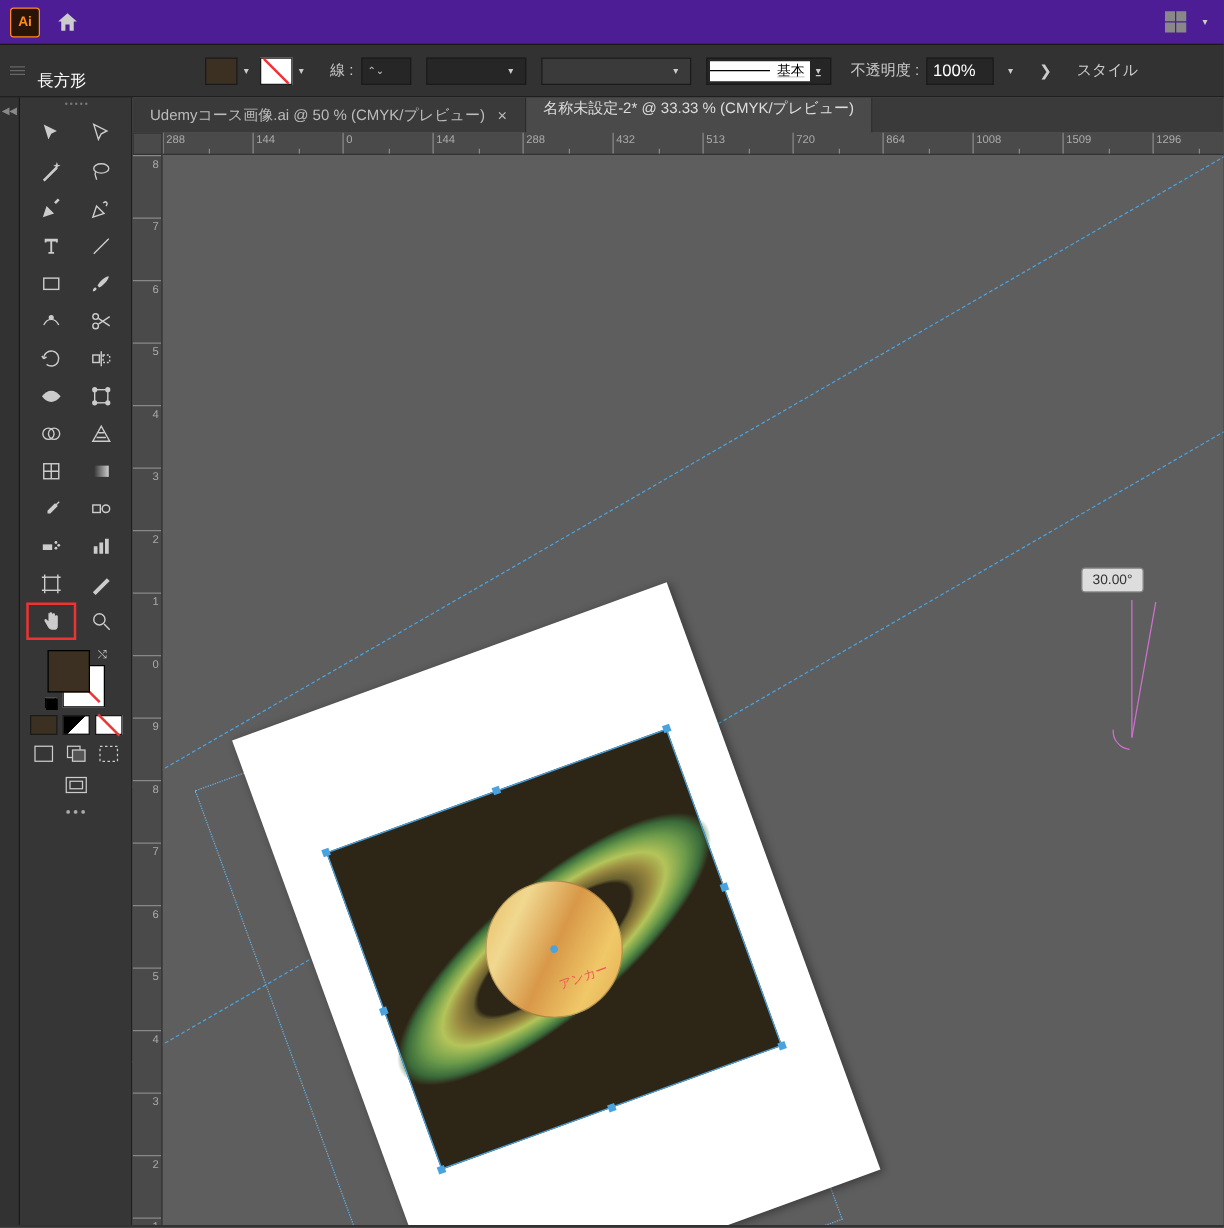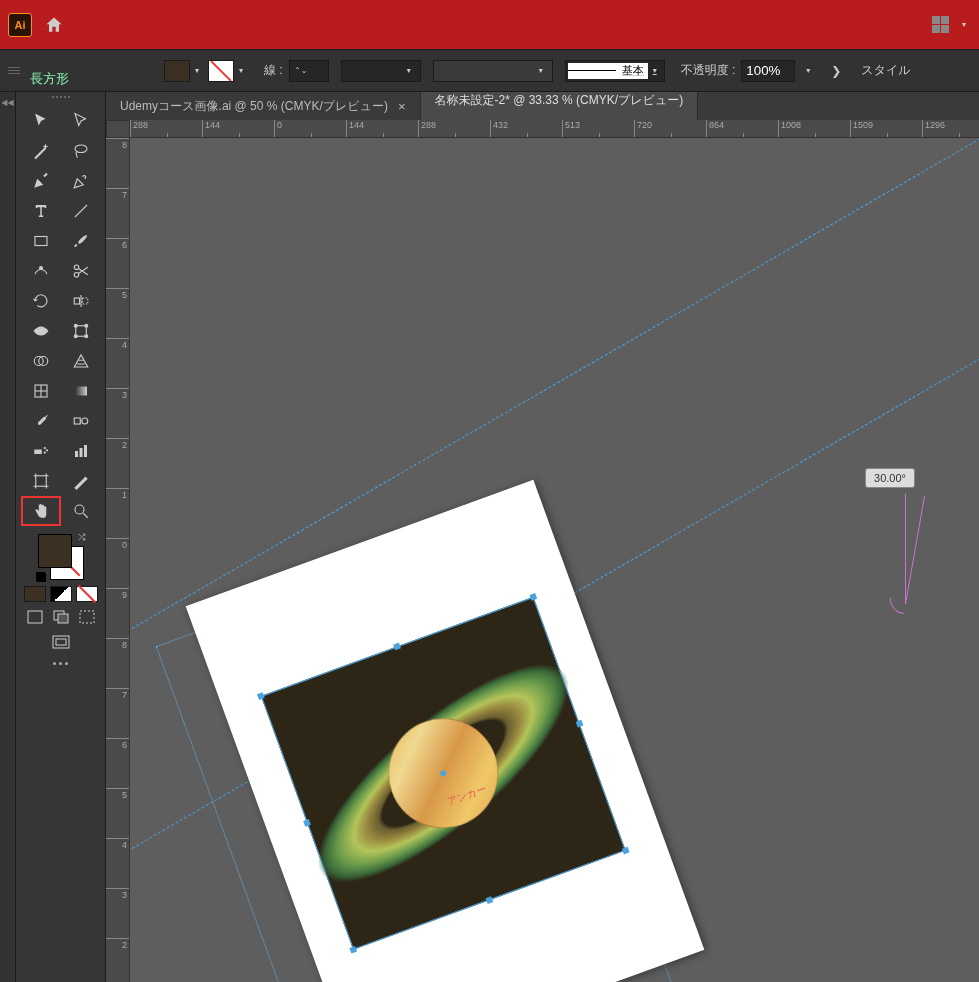--- a/index.html
+++ b/index.html
@@ -1,29 +1,29 @@
 <!DOCTYPE html>
 <html><head>
   <meta charset="utf-8">
   <style>
     * { margin: 0; padding: 0; box-sizing: border-box; font-family: sans-serif; }
     body { width: 979px; height: 982px; background: #323232; overflow: hidden; color: #ccc; font-size: 12px; position: relative; }
     
-    .menubar { height: 50px; background: #b91c1c; display: flex; align-items: center; padding: 0 8px; gap: 8px; border-bottom: 1px solid #1a1a1a; }
+    .menubar { height: 36px; background: #4c1d95; display: flex; align-items: center; padding: 0 8px; gap: 8px; border-bottom: 1px solid #1a1a1a; }
     .app-icon { width: 24px; height: 24px; background: #2a1408; border: 1px solid #ff8c1a; border-radius: 3px; display: flex; align-items: center; justify-content: center; color: #ff8c1a; font-weight: bold; font-size: 11px; }
     .home-icon { width: 20px; height: 20px; color: #ccc; display:flex; align-items:center; justify-content:center; margin-left:4px; }
     .menu-items { display: flex; gap: 14px; margin-left: 18px; }
     .menu-item { color: #ddd; font-size: 13px; cursor: default; }
     .workspace-icon { margin-left: auto; display:grid; grid-template-columns:repeat(2,8px); grid-template-rows:repeat(2,8px); gap:1px; }
     .workspace-icon div{ background:#888; }
     
     .controlbar { height: 42px; background: #323232; display: flex; align-items: center; padding: 0 8px; gap: 6px; border-bottom: 1px solid #1a1a1a; }
     .control-handle { width: 12px; height: 24px; display:flex; flex-direction:column; justify-content:center; gap:2px; }
     .control-handle span{height:1px;background:#666;}
-    .shape-label { color: #86efac; font-size: 13px; margin: 16px 8px 0 4px; min-width: 120px; }
+    .shape-label { color: #ffffff; font-size: 13px; margin: 16px 8px 0 4px; min-width: 120px; }
     .swatch { width: 26px; height: 22px; border: 1px solid #1a1a1a; display:inline-block; }
     .swatch.fill { background: #3b3022; }
     .swatch.stroke { background: #fff; position:relative; }
     .swatch.stroke::after{content:"";position:absolute;left:-2px;top:50%;width:calc(100% + 4px);height:2px;background:#e33;transform:translateY(-50%) rotate(45deg);}
     .ctrl-label { color: #ccc; font-size: 12px; margin-left: 10px; }
     .dropdown { background: #262626; border: 1px solid #1a1a1a; height: 22px; display: flex; align-items: center; padding: 0 4px; color: #ccc; }
     .chev { width: 14px; display:flex; align-items:center; justify-content:center; font-size:8px;}
     .brush-basic { background:#fff; width:80px; height:16px; display:flex; align-items:center; justify-content:flex-end; padding-right:4px; }
     .brush-basic .line{ flex:1; height:1px; background:#000; margin-right:6px;}
     .brush-basic span{ color:#000; font-size:11px;}

